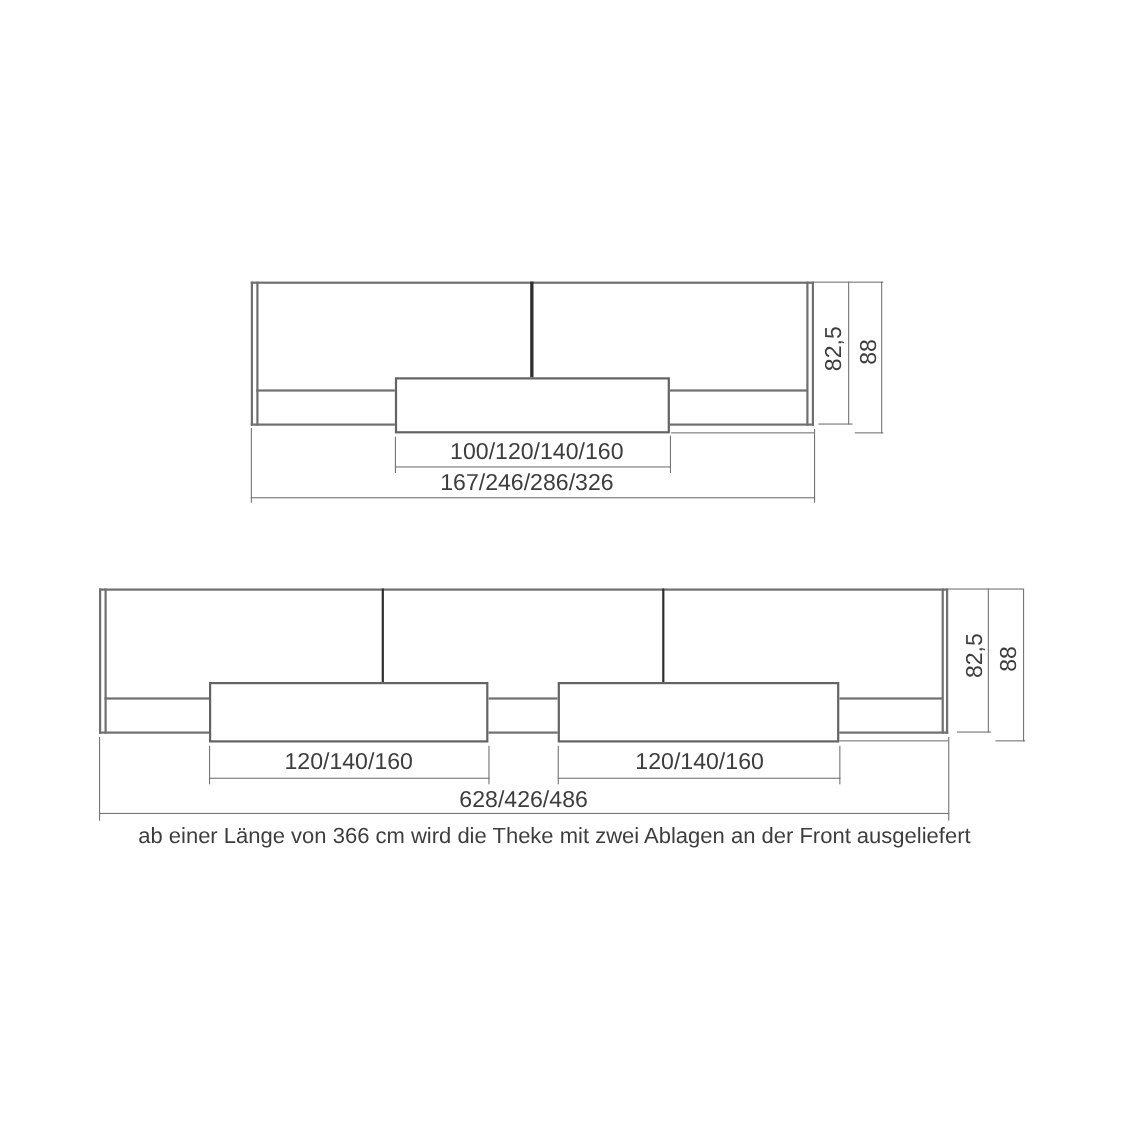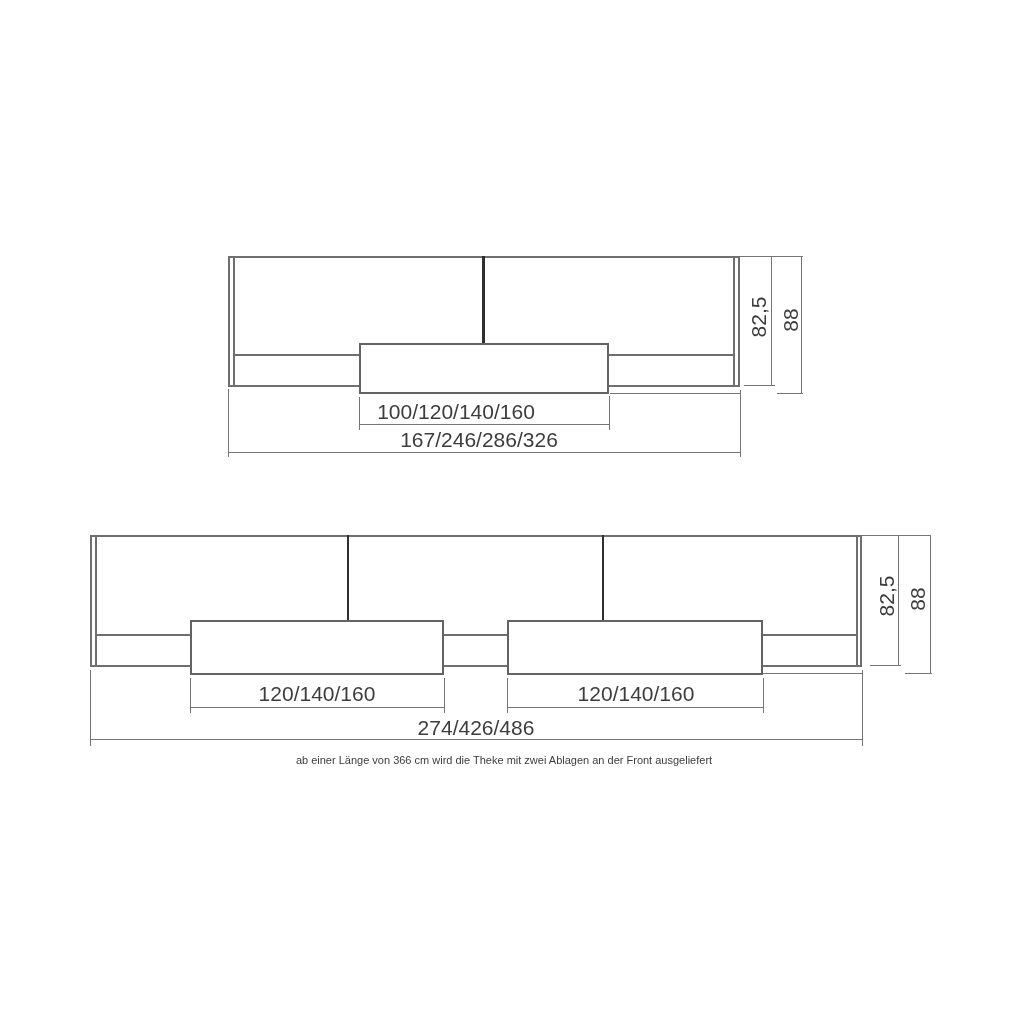--- a/index.html
+++ b/index.html
@@ -28,21 +28,21 @@
     transform: translate(-50%, -50%);
     font-size: 21px;
     color: var(--text, #3d3d3d);
     white-space: nowrap;
     line-height: 1;
   }
   .dimlabel.rot { transform: translate(-50%, -50%) rotate(-90deg); }
   .caption {
     position: absolute;
     transform: translate(-50%, -50%);
-    font-size: 11px;
+    font-size: 20px;
     color: var(--text, #3d3d3d);
     white-space: nowrap;
     line-height: 1;
   }
 </style>
 </head>
 <body>
 
 <div class="canvas">
 
@@ -56,21 +56,21 @@
     <div class="h" style="left:228px; top:385px; width:512px;"></div>
     <div class="h" style="left:233px; top:354px; width:126px;"></div>
     <div class="h" style="left:608px; top:354px; width:126px;"></div>
     <div class="v divider" style="left:482px; top:256px; width:3px; height:89px;"></div>
 
     <div class="shelf" style="left:359px; top:343px; width:250px; height:51px;"></div>
 
     <div class="v dim" style="left:359px; top:397px; height:33px;"></div>
     <div class="v dim" style="left:609px; top:396px; height:34px;"></div>
     <div class="h dim" style="left:359px; top:424px; width:251px;"></div>
-    <div class="dimlabel" style="left:456px; top:411px;text-align:center;">100/120/140/160</div>
+    <div class="dimlabel" style="left:488px; top:411px;text-align:center;">100/120/140/160</div>
 
     <div class="v dim" style="left:228px; top:389px; height:68px;"></div>
     <div class="v dim" style="left:740px; top:390px; height:67px;"></div>
     <div class="h dim" style="left:228px; top:452px; width:513px;"></div>
     <div class="dimlabel" style="left:479px; top:439px;">167/246/286/326</div>
 
     <div class="h dim" style="left:740px; top:256px; width:63px;"></div>
     <div class="v dim" style="left:771px; top:256px; height:130px;"></div>
     <div class="h dim" style="left:744px; top:385px; width:31px;"></div>
     <div class="v dim" style="left:801px; top:256px; height:138px;"></div>
@@ -103,21 +103,21 @@
     <div class="dimlabel" style="left:317px; top:693px;">120/140/160</div>
 
     <div class="v dim" style="left:507px; top:678px; height:35px;"></div>
     <div class="v dim" style="left:763px; top:678px; height:35px;"></div>
     <div class="h dim" style="left:507px; top:707px; width:257px;"></div>
     <div class="dimlabel" style="left:636px; top:693px;">120/140/160</div>
 
     <div class="v dim" style="left:90px; top:670px; height:76px;"></div>
     <div class="v dim" style="left:862px; top:670px; height:76px;"></div>
     <div class="h dim" style="left:90px; top:739px; width:773px;"></div>
-    <div class="dimlabel" style="left:476px; top:727px;">274/426/486</div>
+    <div class="dimlabel" style="left:476px; top:727px;">628/426/486</div>
 
     <div class="h dim" style="left:862px; top:535px; width:68px;"></div>
     <div class="v dim" style="left:898px; top:535px; height:131px;"></div>
     <div class="h dim" style="left:870px; top:665px; width:31px;"></div>
     <div class="v dim" style="left:930px; top:535px; height:139px;"></div>
     <div class="h dim" style="left:905px; top:673px; width:27px;"></div>
     <div class="h dim" style="left:763px; top:673px; width:99px;"></div>
     <div class="dimlabel rot" style="left:886px; top:596px;">82,5</div>
     <div class="dimlabel rot" style="left:917px; top:599px;">88</div>
   </div>

